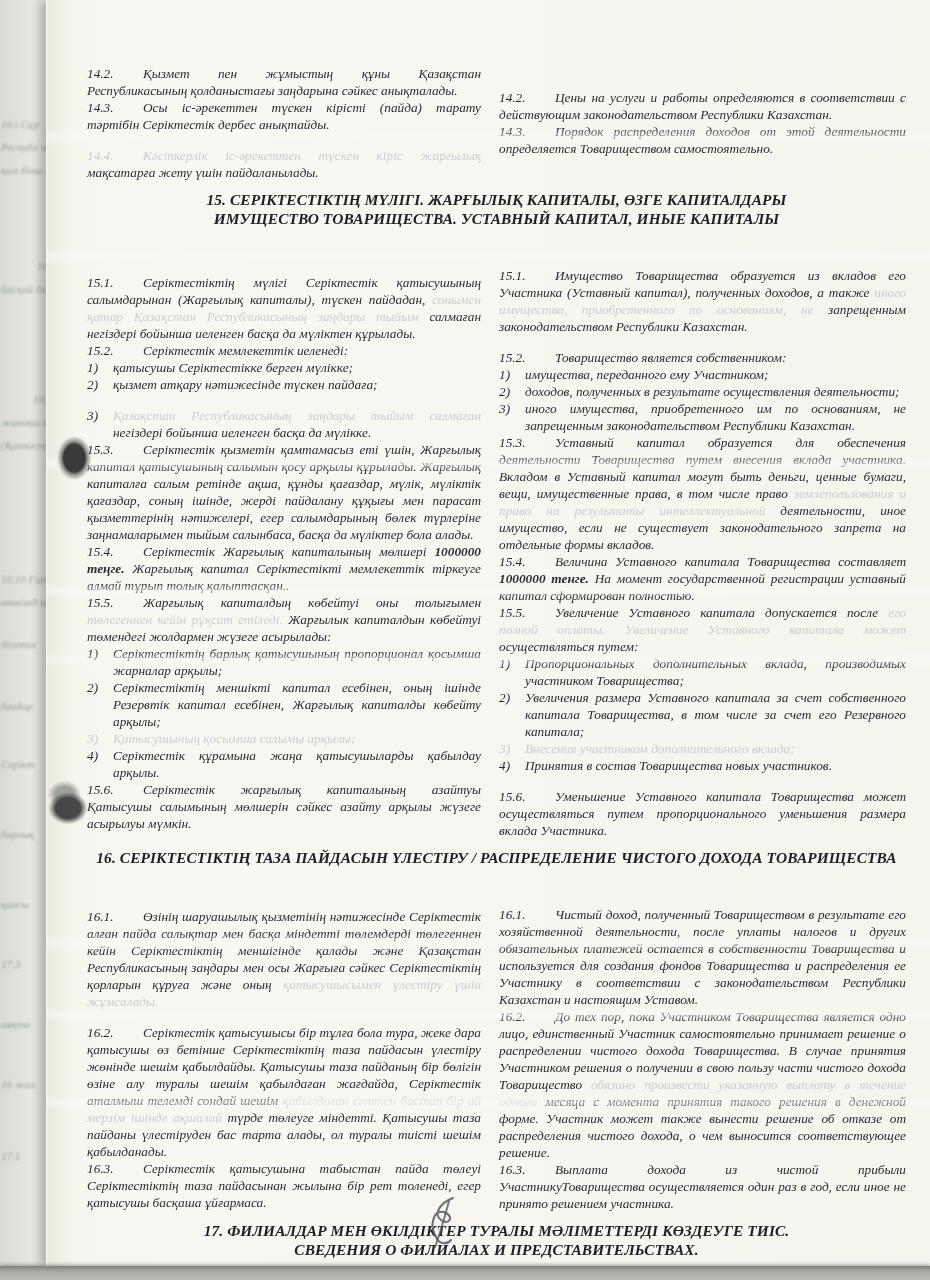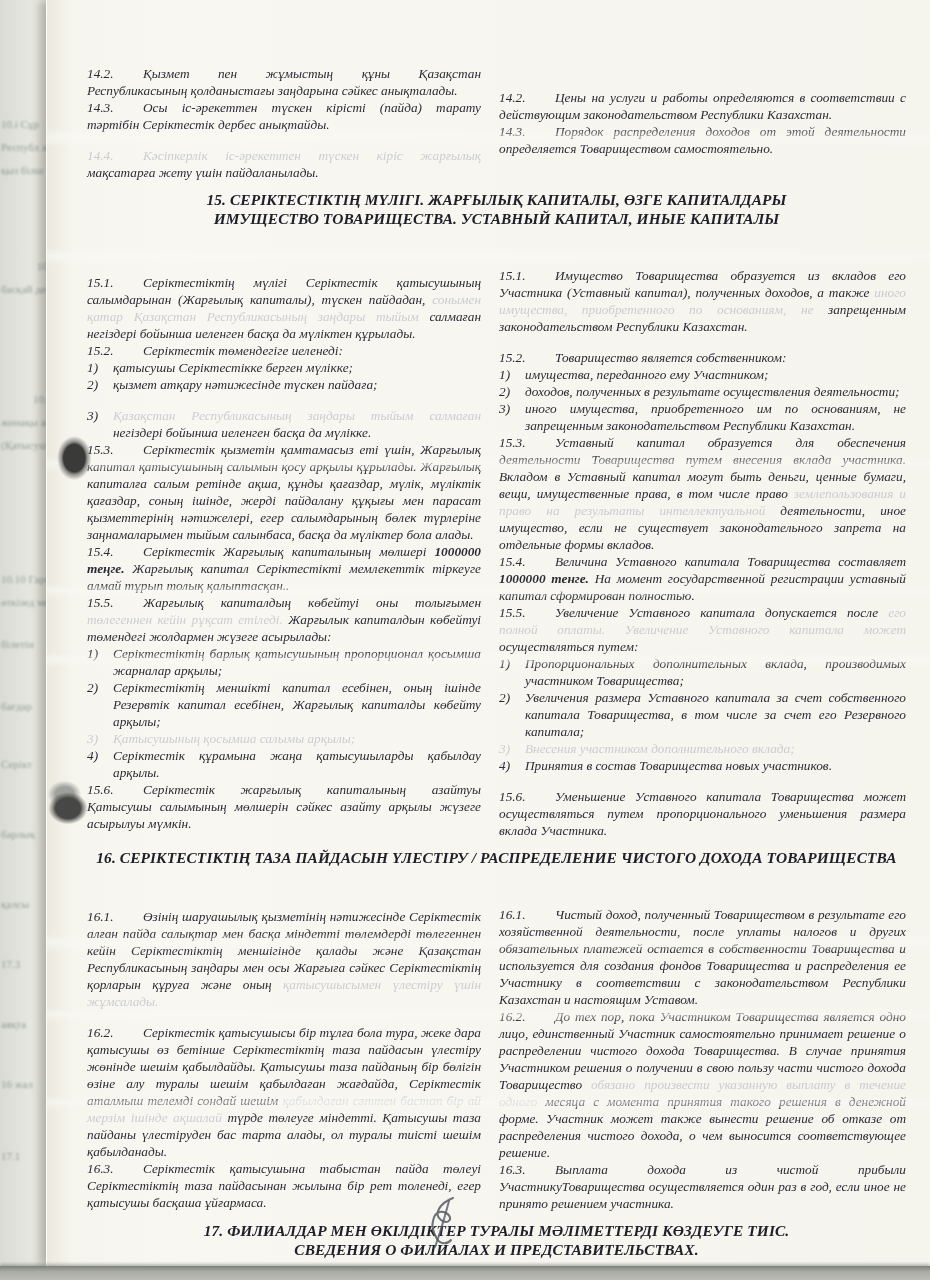--- a/index.html
+++ b/index.html
@@ -9,21 +9,21 @@
     font-family:"Liberation Serif","DejaVu Serif",serif;
   }
   
   .underpage{
     position:absolute;left:0;top:0;width:52px;height:1280px;
     background:linear-gradient(90deg,#dadbd4 0%,#e6e7e0 60%,#eceade 100%);
     overflow:hidden;
   }
   .ghost{
     position:absolute;left:1px;max-width:50px;overflow:hidden;
-    font-size:11px;line-height:12px;white-space:nowrap;
+    font-style:italic;font-size:11px;line-height:12px;white-space:nowrap;
     color:rgba(88,110,100,0.55);filter:blur(0.8px);
   }
   
   .paper{
     position:absolute;left:46px;top:0;right:0;bottom:14px;
     background:linear-gradient(90deg,#eceade 0px,#f6f5ee 26px,#f8f7f1 120px,#f5f4ed 100%);
     box-shadow:-6px 0 9px rgba(40,42,38,0.30);
     border-left:1px solid rgba(255,255,255,0.85);
     padding:26px 24px 8px 40px;box-sizing:border-box;
   }
@@ -109,21 +109,21 @@
           <div class="para"><span class="num">14.3.</span><span>Порядок распределения доходов от этой деятельности определяется Товариществом самостоятельно.</span></div>
         </div>
       </div>
       <div class="section-heading">
         <div class="heading-line">15. СЕРІКТЕСТІКТІҢ МҮЛІГІ. ЖАРҒЫЛЫҚ КАПИТАЛЫ, ӨЗГЕ КАПИТАЛДАРЫ</div>
         <div class="heading-line">ИМУЩЕСТВО ТОВАРИЩЕСТВА. УСТАВНЫЙ КАПИТАЛ, ИНЫЕ КАПИТАЛЫ</div>
       </div>
       <div class="columns">
         <div class="col left">
           <div class="para"><span class="num">15.1.</span><span>Серіктестіктің мүлігі Серіктестік қатысушының салымдарынан (Жарғылық капиталы), түскен пайдадан, </span><span class="faded">сонымен қатар Қазақстан Республикасының заңдары тыйым</span><span> салмаған негіздері бойынша иеленген басқа да мүліктен құрылады.</span></div>
-          <div class="para"><span class="num">15.2.</span><span>Серіктестік төмендегіге иеленеді:</span></div>
+          <div class="para"><span class="num">15.2.</span><span>Серіктестік мемлекеттік иеленеді:</span></div>
           <div class="li"><span class="marker">1)</span><span>қатысушы Серіктестікке берген мүлікке;</span></div>
           <div class="li"><span class="marker">2)</span><span>қызмет атқару нәтижесінде түскен пайдаға;</span></div>
           <div class="li gap"><span class="marker">3)</span><span class="faded">Қазақстан Республикасының заңдары тыйым салмаған</span><span> негіздері бойынша иеленген басқа да мүлікке.</span></div>
           <div class="para"><span class="num">15.3.</span><span>Серіктестік қызметін қамтамасыз еті үшін, Жарғылық капитал қатысушының салымын қосу арқылы құрылады. Жарғылық капиталға салым ретінде ақша, құнды қағаздар, мүлік, мүліктік қағаздар, соның ішінде, жерді пайдалану құқығы мен парасат қызметтерінің нәтижелері, егер салымдарының бөлек түрлеріне заңнамаларымен тыйым салынбаса, басқа да мүліктер бола алады.</span></div>
           <div class="para"><span class="num">15.4.</span><span>Серіктестік Жарғылық капиталының мөлшері </span><span class="bold">1000000 теңге.</span><span> Жарғылық капитал Серіктестікті мемлекеттік тіркеуге алмай тұрып толық қалыптасқан..</span></div>
           <div class="para"><span class="num">15.5.</span><span>Жарғылық капиталдың көбейтуі оны толығымен </span><span class="faded">төлегеннен кейін рұқсат етіледі.</span><span> Жарғылык капиталдын көбейтуі төмендегі жолдармен жүзеге асырылады:</span></div>
           <div class="li"><span class="marker">1)</span><span>Серіктестіктің барлық қатысушының пропорционал қосымша жарналар арқылы;</span></div>
           <div class="li"><span class="marker">2)</span><span>Серіктестіктің меншікті капитал есебінен, оның ішінде Резервтік капитал есебінен, Жарғылық капиталды көбейту арқылы;</span></div>
           <div class="li"><span class="marker faded">3)</span><span class="faded">Қатысушының қосымша салымы арқылы;</span></div>
           <div class="li"><span class="marker">4)</span><span>Серіктестік құрамына жаңа қатысушыларды қабылдау арқылы.</span></div>

